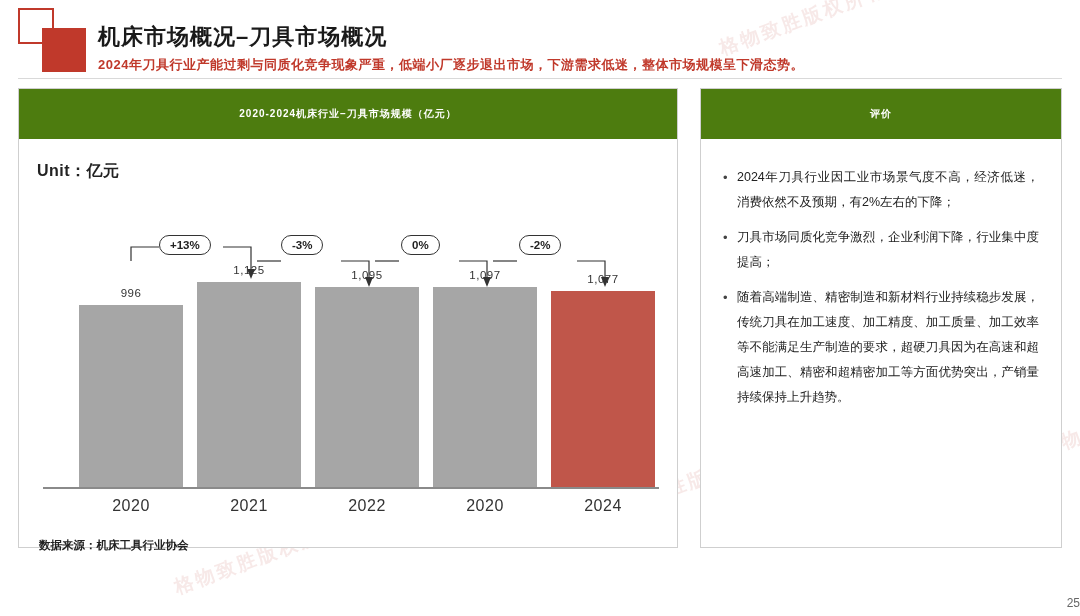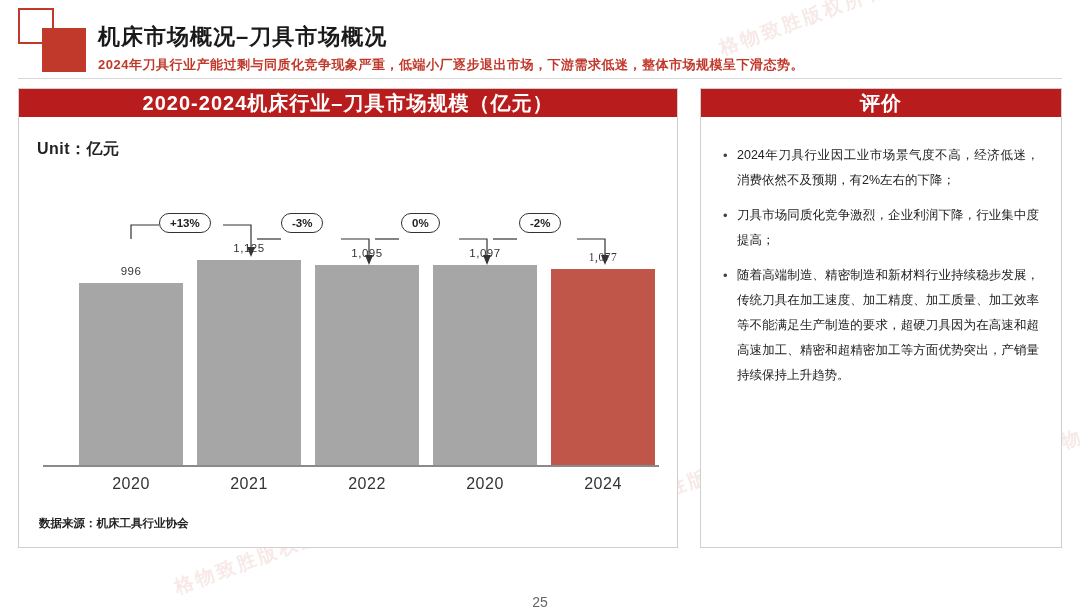--- a/index.html
+++ b/index.html
@@ -111,27 +111,27 @@
     width: 660px;
     height: 460px;
   }
   .panel-right {
     left: 700px;
     top: 88px;
     width: 362px;
     height: 460px;
   }
   .panel-title {
-    height: 28px;
-    background: #b91c1c;
+    height: 50px;
+    background: #4d7c0f;
     color: #fff;
     display: flex;
     align-items: center;
     justify-content: center;
-    font-size: 20px;
+    font-size: 10px;
     font-weight: bold;
     letter-spacing: 1px;
   }
 
   
   .chart-area {
     position: relative;
     width: 100%;
     height: 424px;
   }
@@ -211,22 +211,22 @@
     line-height: 2.0;
     color: #444;
   }
   .eval-text { flex: 1; }
 
   .page-num {
     position: absolute;
     left: 0;
     right: 0;
     bottom: 6px;
-    text-align: center;
-    font-size: 14px;
+    text-align: right;
+    font-size: 12px;
     color: #666;
   }
 
   svg.connectors {
     position: absolute;
     left: 0; top: 0;
     width: 100%; height: 424px;
     pointer-events: none;
   }
 </style>
@@ -277,21 +277,21 @@
       <div class="bar" style="left:60px;  width:104px; height:182px;"></div>
       <div class="bar" style="left:178px; width:104px; height:205px;"></div>
       <div class="bar" style="left:296px; width:104px; height:200px;"></div>
       <div class="bar" style="left:414px; width:104px; height:200px;"></div>
       <div class="bar highlight" style="left:532px; width:104px; height:196px;"></div>
 
       <div class="bar-value" style="left:60px;  width:104px; top:148px;">996</div>
       <div class="bar-value" style="left:178px; width:104px; top:125px;">1,125</div>
       <div class="bar-value" style="left:296px; width:104px; top:130px;">1,095</div>
       <div class="bar-value" style="left:414px; width:104px; top:130px;">1,097</div>
-      <div class="bar-value" style="left:532px; width:104px; top:134px;font-family:Liberation Serif, serif;">1,077</div>
+      <div class="bar-value" style="left:532px; width:104px; top:134px;">1,077</div>
 
       <div class="axis-line"></div>
 
       <div class="cat-label" style="left:60px;  width:104px;">2020</div>
       <div class="cat-label" style="left:178px; width:104px;">2021</div>
       <div class="cat-label" style="left:296px; width:104px;">2022</div>
       <div class="cat-label" style="left:414px; width:104px;">2020</div>
       <div class="cat-label" style="left:532px; width:104px;">2024</div>
 
       <div class="src-note">数据来源：机床工具行业协会</div>

